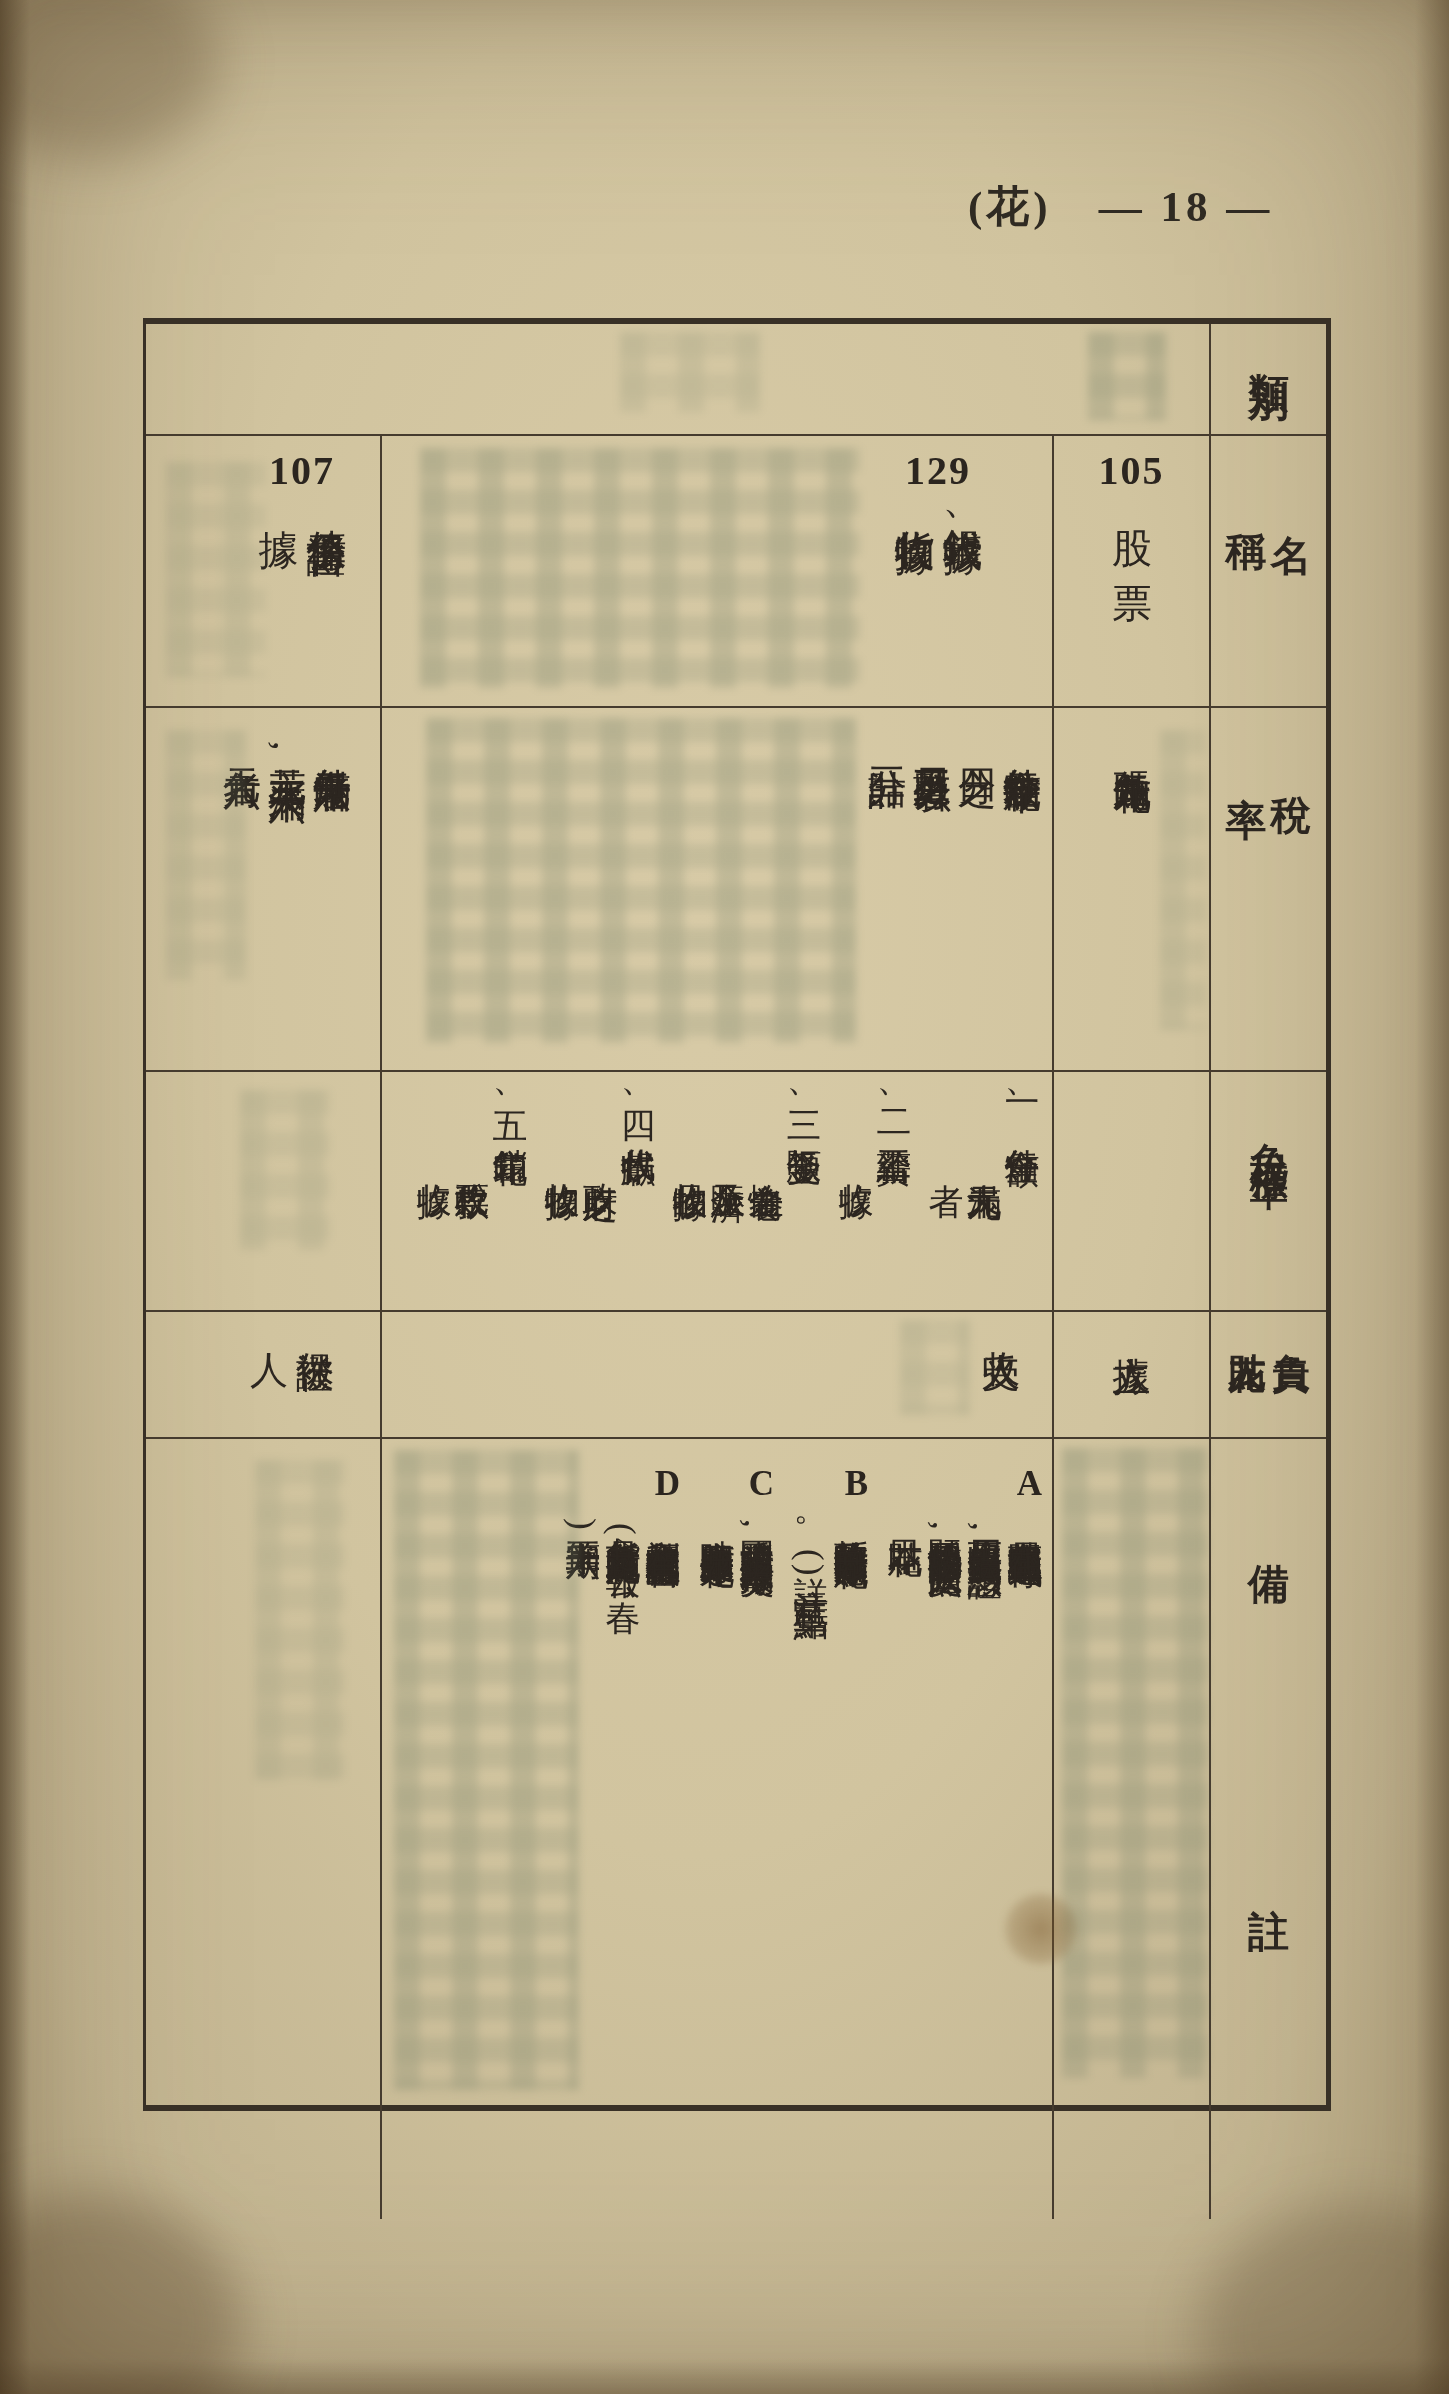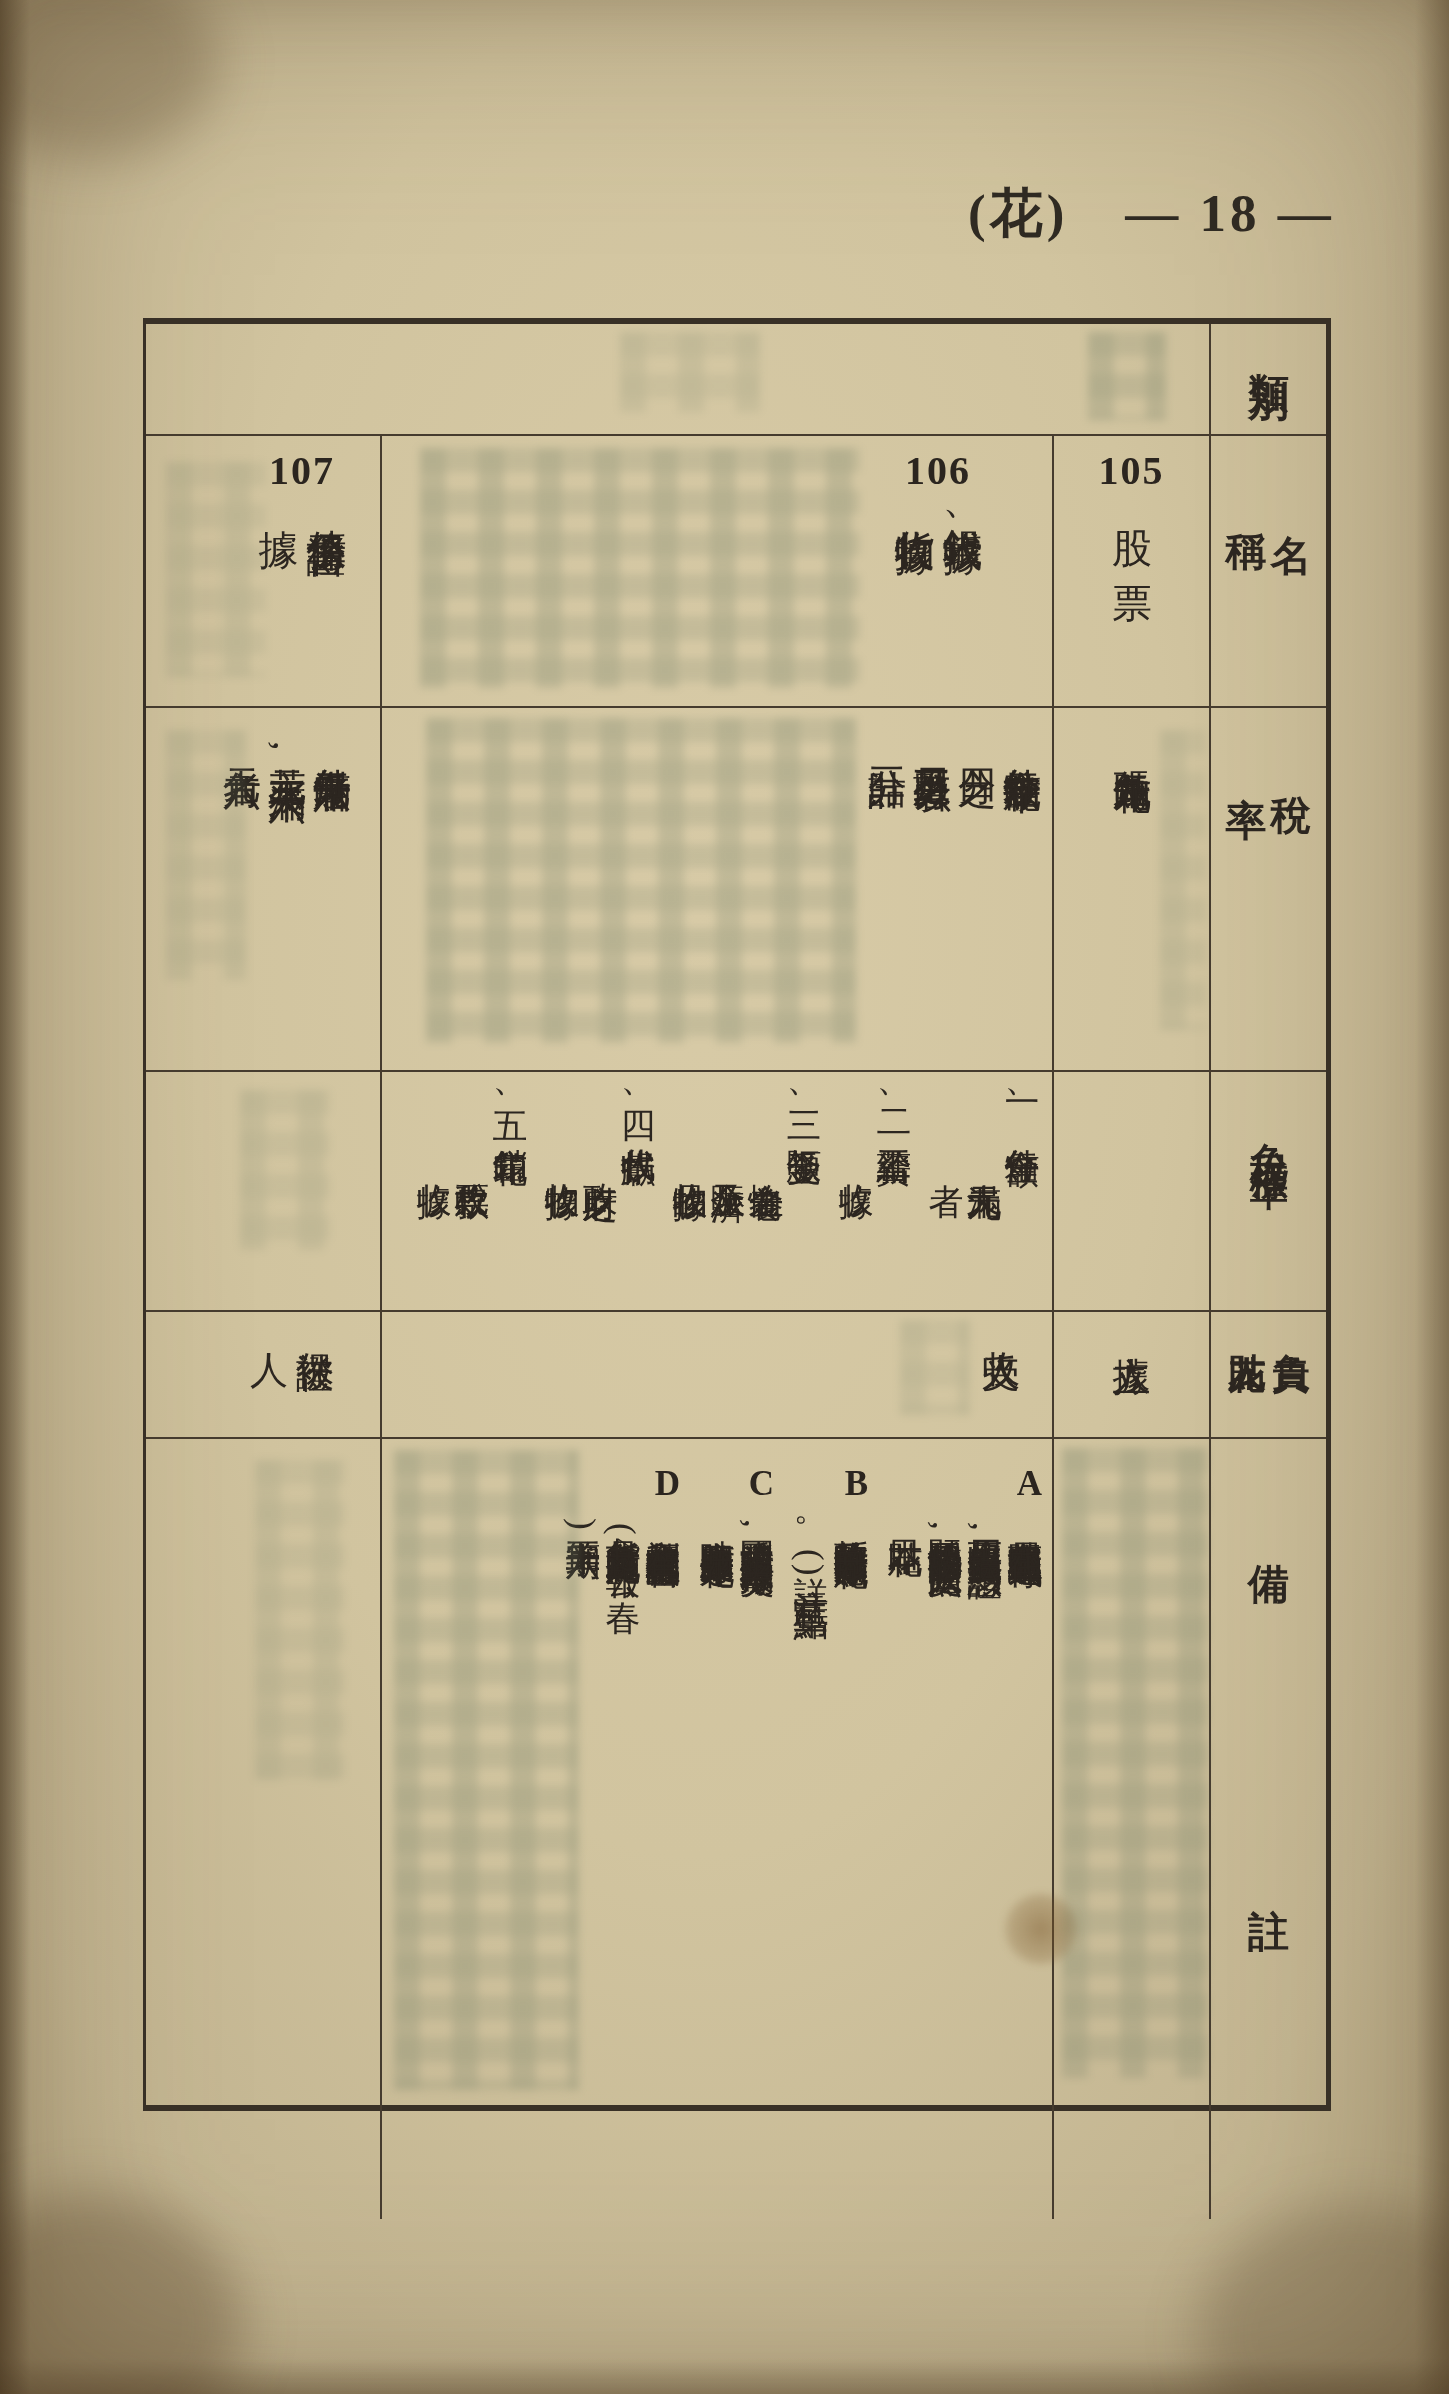--- a/index.html
+++ b/index.html
@@ -12,21 +12,21 @@
   .paper-vignette{position:absolute;inset:0;box-shadow:inset 0 0 230px rgba(92,72,45,.40), inset 0 0 60px rgba(92,72,45,.25);pointer-events:none;}
   .edge-left{position:absolute;left:0;top:0;width:30px;height:100%;background:linear-gradient(to right, rgba(58,42,22,.55), rgba(58,42,22,0));pointer-events:none;}
   .edge-right{position:absolute;right:0;top:0;width:34px;height:100%;background:linear-gradient(to left, rgba(70,52,28,.38), rgba(70,52,28,0));pointer-events:none;}
   .edge-bottom{position:absolute;left:0;bottom:0;width:100%;height:36px;background:linear-gradient(to top, rgba(70,52,28,.34), rgba(70,52,28,0));pointer-events:none;}
   .corner{position:absolute;pointer-events:none;border-radius:50%;filter:blur(26px);}
   .corner.tl{left:-40px;top:-40px;width:260px;height:200px;background:rgba(80,60,32,.30);}
   .corner.bl{left:-60px;bottom:-60px;width:300px;height:260px;background:rgba(75,56,30,.33);}
   .corner.br{right:-70px;bottom:-70px;width:320px;height:260px;background:rgba(75,56,30,.26);}
 
   .page-header{
-    position:absolute;left:968px;top:178px;font-size:53px;letter-spacing:4px;
+    position:absolute;left:968px;top:178px;font-size:43px;letter-spacing:4px;
     color:#2f2a22;font-weight:600;white-space:pre;
   }
 
   
   .sheet-table{
     position:absolute;left:143px;top:318px;width:1188px;height:1793px;box-sizing:border-box;
     border:3px solid #383026;border-top-width:6px;border-bottom-width:6px;border-right-width:5px;
     display:grid;
     grid-template-columns:234px 672px 157px 1fr;
     grid-template-rows:110px 272px 364px 240px 127px 1fr;
@@ -119,21 +119,21 @@
 
   <div class="cell bt flex-end" style="padding:14px 30px 0 0;">
     <div class="name-block">
       <div class="hnum">107</div>
       <div class="v name-text">債務保證書
 據</div>
     </div>
   </div>
   <div class="cell bt bl flex-end" style="padding:14px 66px 0 0;">
     <div class="name-block">
-      <div class="hnum">106</div>
+      <div class="hnum">129</div>
       <div class="v name-text">銀錢收據、
 貨物收據</div>
     </div>
   </div>
   <div class="cell bt bl flex-center" style="padding-top:14px;">
     <div class="name-block">
       <div class="hnum">105</div>
       <div class="v name-text" style="letter-spacing:56px;">股票</div>
     </div>
   </div>

